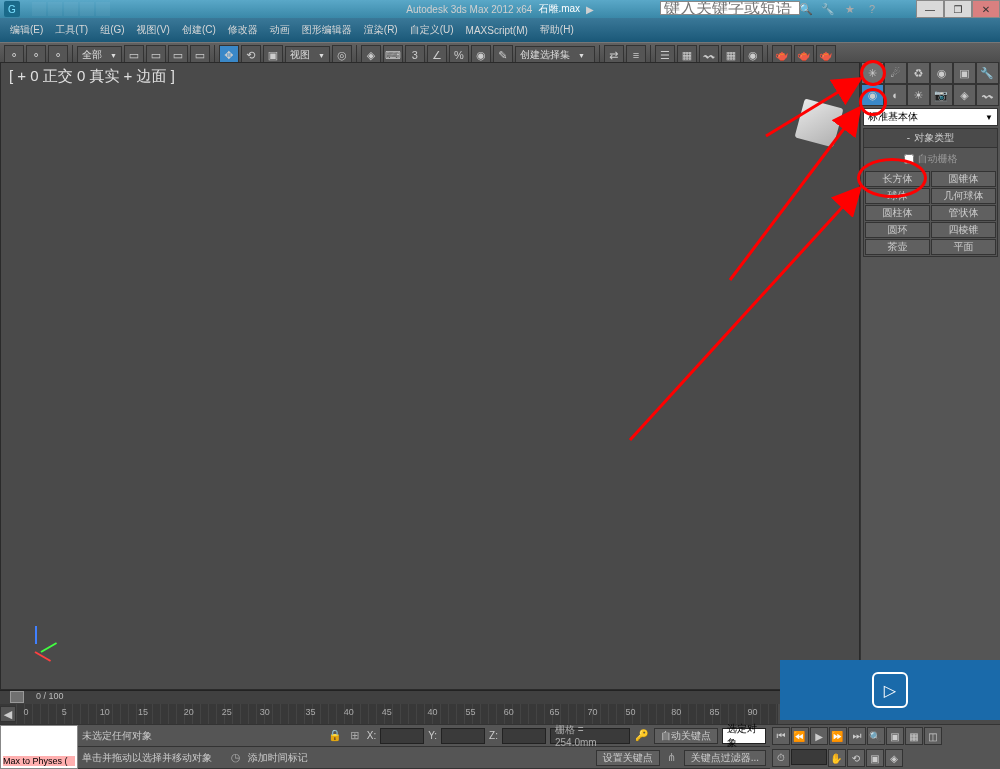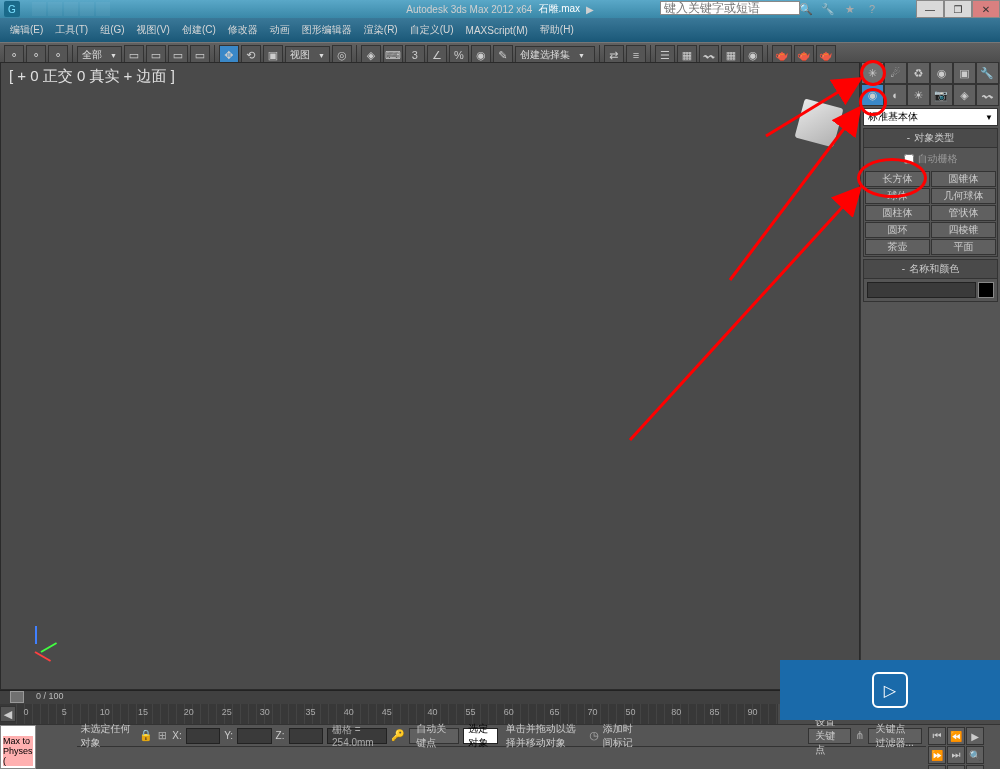--- a/index.html
+++ b/index.html
@@ -7,21 +7,21 @@
 
 
 .title-bar { height: 18px; background: linear-gradient(#5aa8c8, #3a88a8); display: flex; align-items: center; color: #d0d0d0; font-size: 10px; position: relative; }
 .title-bar .app-icon { width: 16px; height: 16px; margin: 0 4px; background: #1a6a8a; border-radius: 2px; display: flex; align-items: center; justify-content: center; color: #7ae0ff; font-size: 10px; }
 .title-bar .toolbar-icons { display: flex; gap: 2px; margin-left: 8px; }
 .title-bar .toolbar-icons span { width: 14px; height: 14px; background: rgba(255,255,255,0.05); }
 .title-icons-right { position: absolute; right: 120px; display: flex; gap: 6px; }
 .title-icons-right span { width: 16px; height: 16px; display: flex; align-items: center; justify-content: center; color: #aaa; font-size: 11px; }
 .title-center { position: absolute; left: 50%; transform: translateX(-50%); display: flex; align-items: center; gap: 6px; }
 .title-center .file { color: #fff; }
-.search-box { position: absolute; right: 200px; top: 1px; width: 140px; height: 14px; background: #fff; border: 1px solid #888; font-size: 12px; color: #999; padding: 0 3px; margin-left: 20px; }
+.search-box { position: absolute; right: 200px; top: 1px; width: 140px; height: 14px; background: #fff; border: 1px solid #888; font-size: 16px; color: #999; padding: 0 3px; margin-left: 20px; }
 .win-controls { position: absolute; right: 0; display: flex; }
 .win-controls span { width: 28px; height: 18px; background: #d9d9d9; border: 1px solid #888; display: flex; align-items: center; justify-content: center; font-size: 10px; color: #333; }
 .win-controls .close { background: #d98080; }
 
 
 .menu-bar { height: 18px; background: linear-gradient(#3a7898, #1a5878); display: flex; align-items: center; padding: 12px 4px; }
 .menu-bar span { color: #d8d8d8; font-size: 10px; padding: 0 6px; cursor: pointer; }
 
 
 .main-toolbar { height: 26px; background: linear-gradient(#606060, #484848); border-top: 1px solid #777; border-bottom: 1px solid #222; display: flex; align-items: center; padding: 0 4px; gap: 2px; }
@@ -65,21 +65,21 @@
 .timeline { position: absolute; top: 690px; left: 0; width: 1000px; height: 14px; background: #404040; border-top: 1px solid #222; }
 .timeline-frame { position: absolute; left: 10px; top: 0; width: 14px; height: 12px; background: #707070; border: 1px solid #999; }
 .timeline-label { position: absolute; left: 36px; top: 0; color: #bbb; font-size: 9px; }
 .timeline-track { position: absolute; top: 704px; left: 0; width: 778px; height: 20px; background: #383838; display: flex; align-items: center; }
 .timeline-ticks { flex: 1; height: 20px; background: repeating-linear-gradient(90deg, #444 0, #444 1px, transparent 1px, transparent 8px); position: relative; }
 .timeline-num { position: absolute; top: 3px; color: #aaa; font-size: 9px; }
 
 
 .status-bar { position: absolute; top: 724px; left: 0; width: 1000px; height: 45px; background: #555; border-top: 1px solid #333; display: flex; }
 .status-left { width: 78px; background: #fff; border: 1px solid #888; font-size: 9px; color: #000; padding: 2px; display: flex; flex-direction: column; justify-content: flex-end; }
-.status-mid { flex: 1; display: flex; flex-direction: row; margin-left: 41px; }
+.status-mid { flex: 1; display: flex; flex-direction: column; }
 .status-row { height: 22px; display: flex; align-items: center; border-bottom: 1px solid #333; padding: 0 4px; gap: 4px; }
 .status-text { color: #ccc; font-size: 10px; }
 .status-field { background: #3a3a3a; border: 1px solid #222; height: 16px; color: #aaa; font-size: 10px; padding: 0 4px; display: flex; align-items: center; }
 .status-lock { width: 16px; height: 16px; color: #aaa; font-size: 11px; display: flex; align-items: center; justify-content: center; }
 .status-btn { height: 16px; background: #606060; border: 1px solid #333; color: #ccc; font-size: 10px; padding: 0 6px; display: flex; align-items: center; }
 .status-right { width: 230px; display: flex; flex-direction: column; }
 .nav-btns { display: flex; flex-wrap: wrap; padding: 2px; gap: 1px; }
 .nav-btn { width: 18px; height: 18px; background: #606060; border: 1px solid #333; color: #ccc; font-size: 10px; display: flex; align-items: center; justify-content: center; }
 
 
@@ -217,29 +217,20 @@
       <span class="cmd-btn">长方体</span>
       <span class="cmd-btn">圆锥体</span>
       <span class="cmd-btn">球体</span>
       <span class="cmd-btn">几何球体</span>
       <span class="cmd-btn">圆柱体</span>
       <span class="cmd-btn">管状体</span>
       <span class="cmd-btn">圆环</span>
       <span class="cmd-btn">四棱锥</span>
       <span class="cmd-btn">茶壶</span>
       <span class="cmd-btn">平面</span>
-    </div>
-  </div>
-  <div class="cmd-section">
-    <div class="cmd-section-header">
-      <span style="margin-right:4px">-</span><span>名称和颜色</span>
-    </div>
-    <div class="color-row">
-      <div class="color-input"></div>
-      <div class="color-swatch"></div>
     </div>
   </div>
 </div>
 
 <div class="red-circle" style="top:60px; left:860px; width:26px; height:26px;"></div>
 <div class="red-circle" style="top:88px; left:859px; width:28px; height:28px;"></div>
 <div style="position:absolute; top:158px; left:857px; width:70px; height:40px; border:3px solid #ff0000; border-radius:50%;"></div>
 
 <svg style="position:absolute; top:0; left:0; width:1000px; height:700px; pointer-events:none;">
   <defs>

